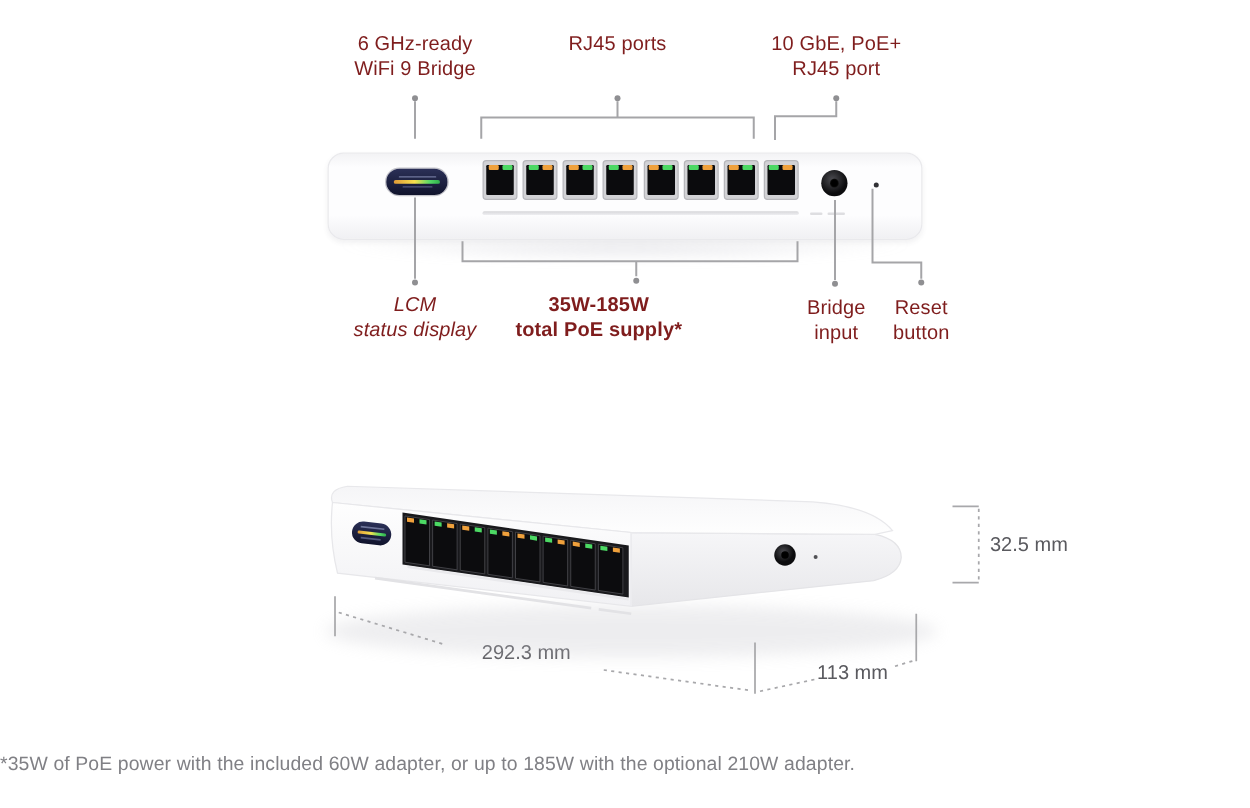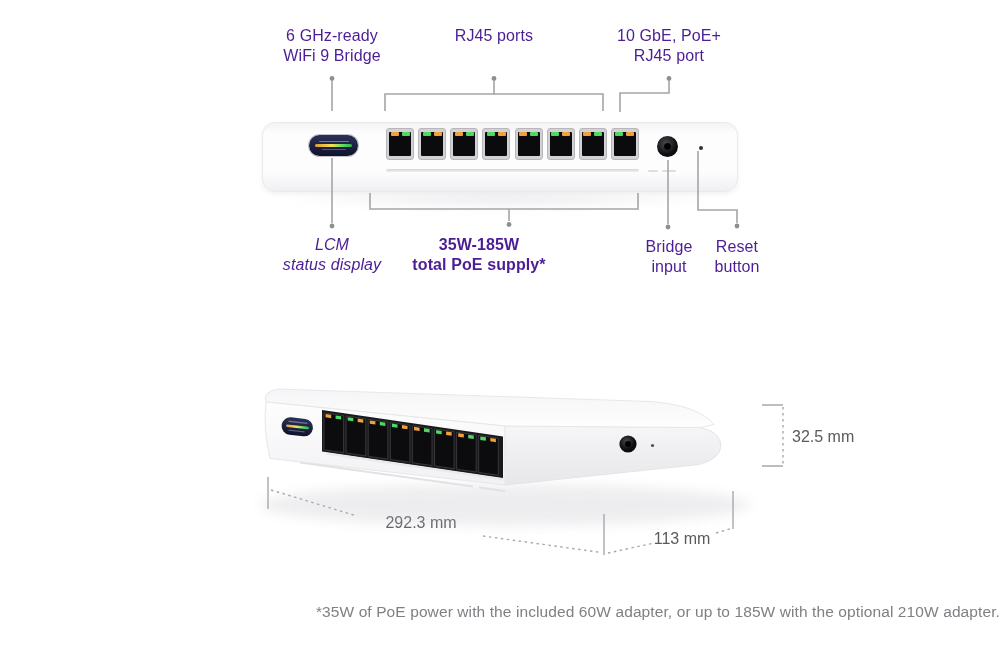--- a/index.html
+++ b/index.html
@@ -2,25 +2,25 @@
 <html><head>
 <meta charset="utf-8">
 <style>
   html,body{margin:0;padding:0;background:#fff;}
   body{width:1000px;height:646px;position:relative;overflow:hidden;
        font-family:"Liberation Sans", sans-serif;}
   .stage{position:absolute;inset:0;}
 
   
   .callout{position:absolute;transform:translateX(-50%);text-align:center;
-           font-size:16px;line-height:20px;color:#4c1d95;white-space:nowrap;letter-spacing:.1px;}
+           font-size:16px;line-height:20px;color:#7f1d1d;white-space:nowrap;letter-spacing:.1px;}
   .dim-label{position:absolute;font-size:16px;color:#5a5a5f;white-space:nowrap;}
   .dim-center{transform:translateX(-50%);}
-  .footnote{position:absolute;left:0;right:0;top:603px;text-align:right;
-            font-size:15.5px;color:#808085;letter-spacing:.1px;padding-left:48px;}
+  .footnote{position:absolute;left:0;right:0;top:603px;text-align:left;
+            font-size:15.5px;color:#808085;letter-spacing:.1px;}
 
   
   .device-front{position:absolute;left:262px;top:122px;width:476px;height:70px;
      border-radius:13px;background:linear-gradient(180deg,#f3f3f5 0%,#fdfdfe 16%,#fdfdfe 72%,#f0f0f3 100%);
      border:1px solid #e9e9ec;box-sizing:border-box;box-shadow:0 2px 4px rgba(70,70,85,.07);z-index:1;}
   .reflect-front{position:absolute;left:272px;top:194px;width:456px;height:16px;
      background:radial-gradient(ellipse at 50% 0%,rgba(180,180,192,.33),rgba(255,255,255,0) 72%);
      filter:blur(4px);z-index:0;}
 
   .lcm{position:absolute;left:46px;top:12px;width:49px;height:21px;border-radius:11px;

